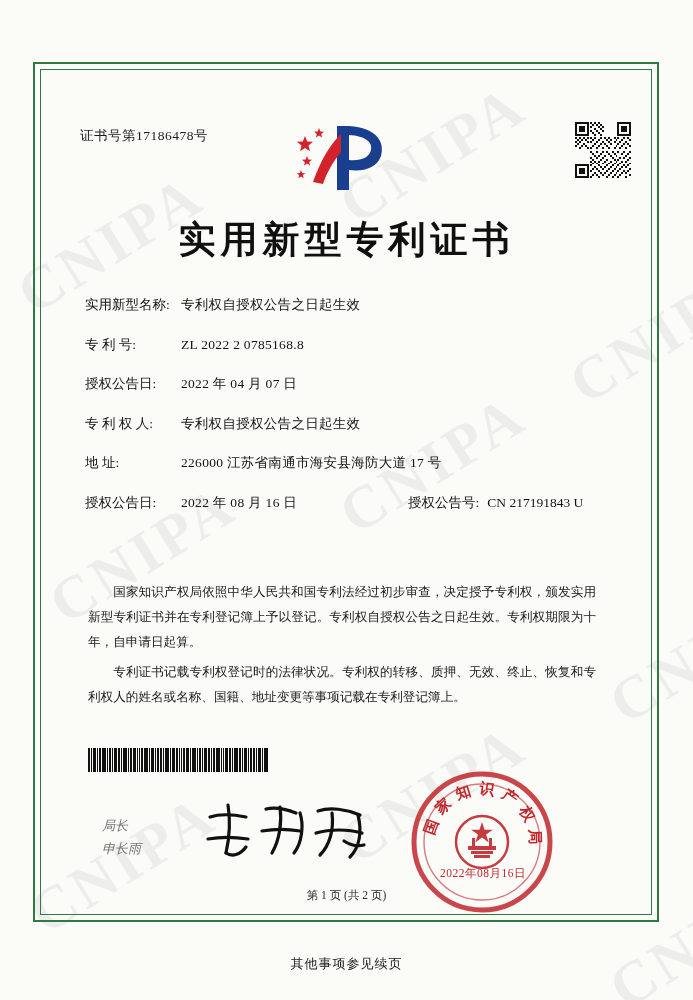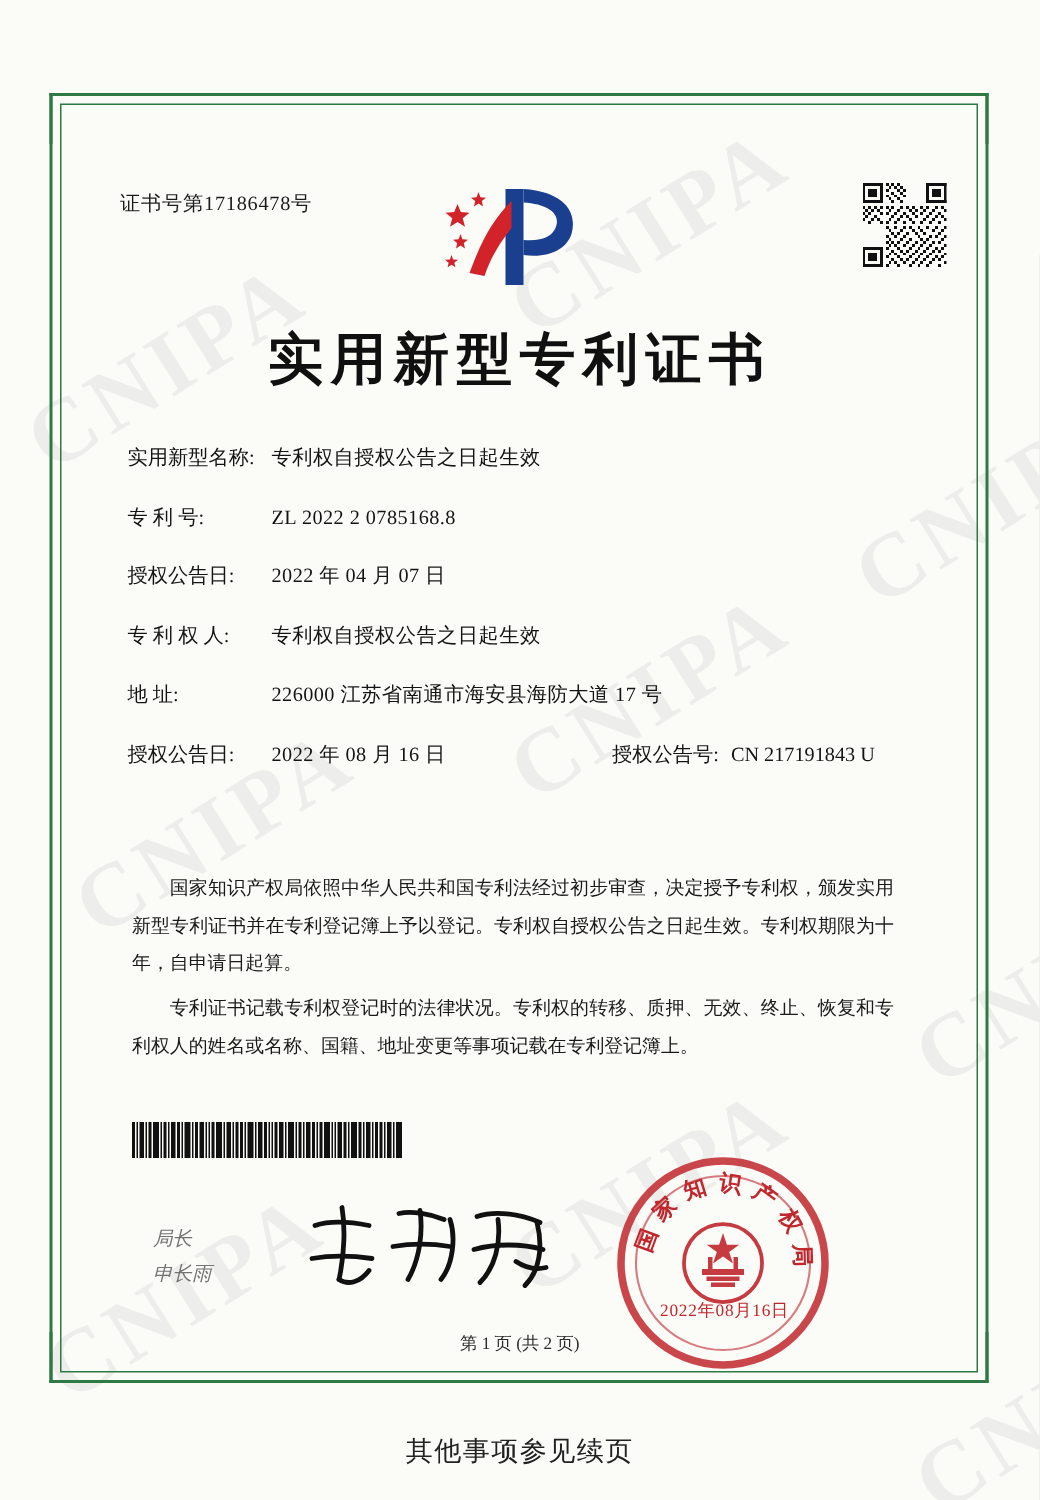--- a/index.html
+++ b/index.html
@@ -241,21 +241,21 @@
     color: #2a2a2a;
   }
 
   
   .outside-note {
     position: absolute;
     left: 0;
     right: 0;
     top: 955px;
     text-align: center;
-    font-size: 18px;
+    font-size: 13px;
     color: #222;
     letter-spacing: 1px;
   }
 </style>
 </head>
 <body>
 
 <div class="page">
 
   <div class="watermark wm1">CNIPA</div>

